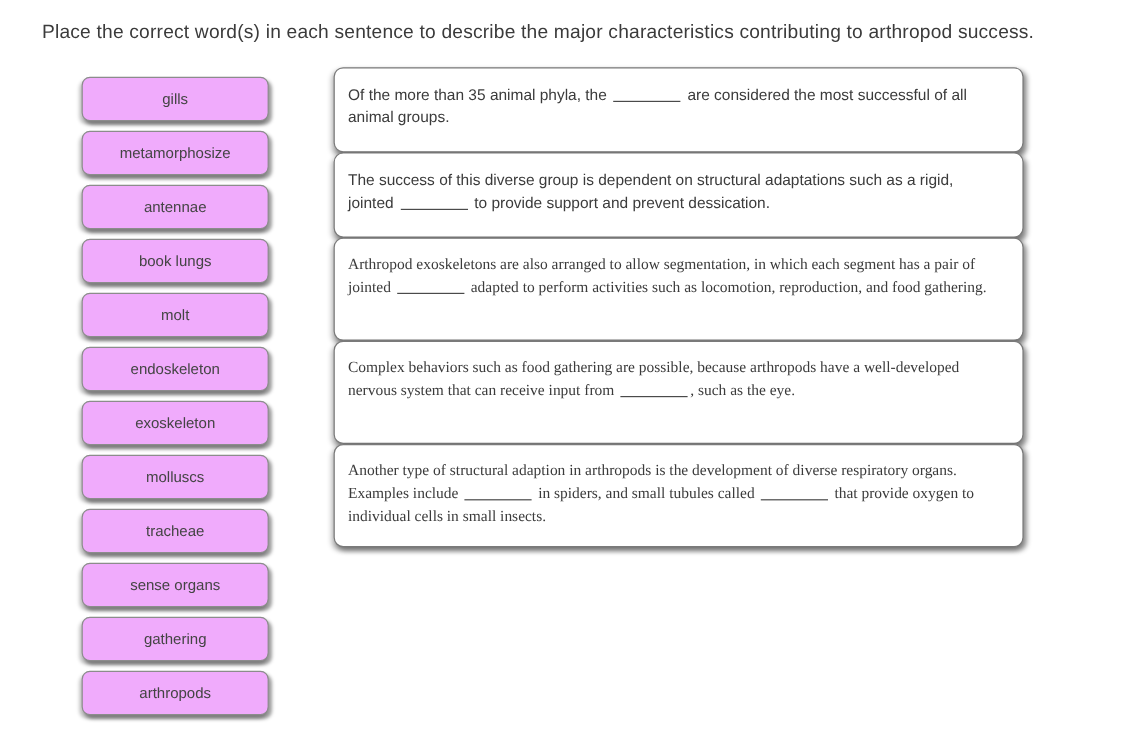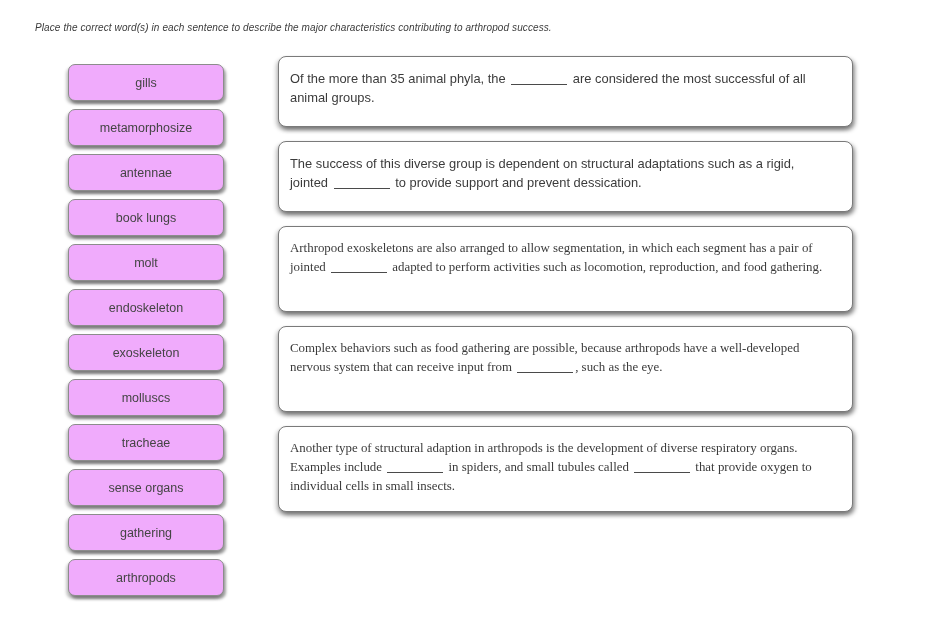--- a/index.html
+++ b/index.html
@@ -16,26 +16,25 @@
     font-family: "Liberation Sans", sans-serif;
     color: #444444;
     -webkit-font-smoothing: antialiased;
   }
 
   
   #instruction {
     position: absolute;
     left: 35px;
     top: 20px;
-    font-size: 10px;
+    font-size: 16px;
     line-height: 16px;
     color: #3b3b3b;
     white-space: nowrap;
     letter-spacing: 0.01em;
-    font-style: italic;
   }
 
   
   #word-bank {
     position: absolute;
     left: 68px;
     top: 64px;
     width: 156px;
   }
   .word-chip {
@@ -62,21 +61,20 @@
   #sentence-list {
     position: absolute;
     left: 278px;
     top: 56px;
     width: 575px;
   }
   .sentence-box {
     position: relative;
     box-sizing: border-box;
     width: 575px;
-    margin-bottom: 14px;
     padding: 12px 28px 12px 11px;
     background: #ffffff;
     border: 1px solid #7a7a7a;
     border-radius: 8px;
     box-shadow: 2px 3px 4px rgba(0,0,0,0.42),
                 -2px 3px 4px rgba(0,0,0,0.22);
     font-size: 12.9px;
     line-height: 19px;
     color: #3b3b3b;
   }

